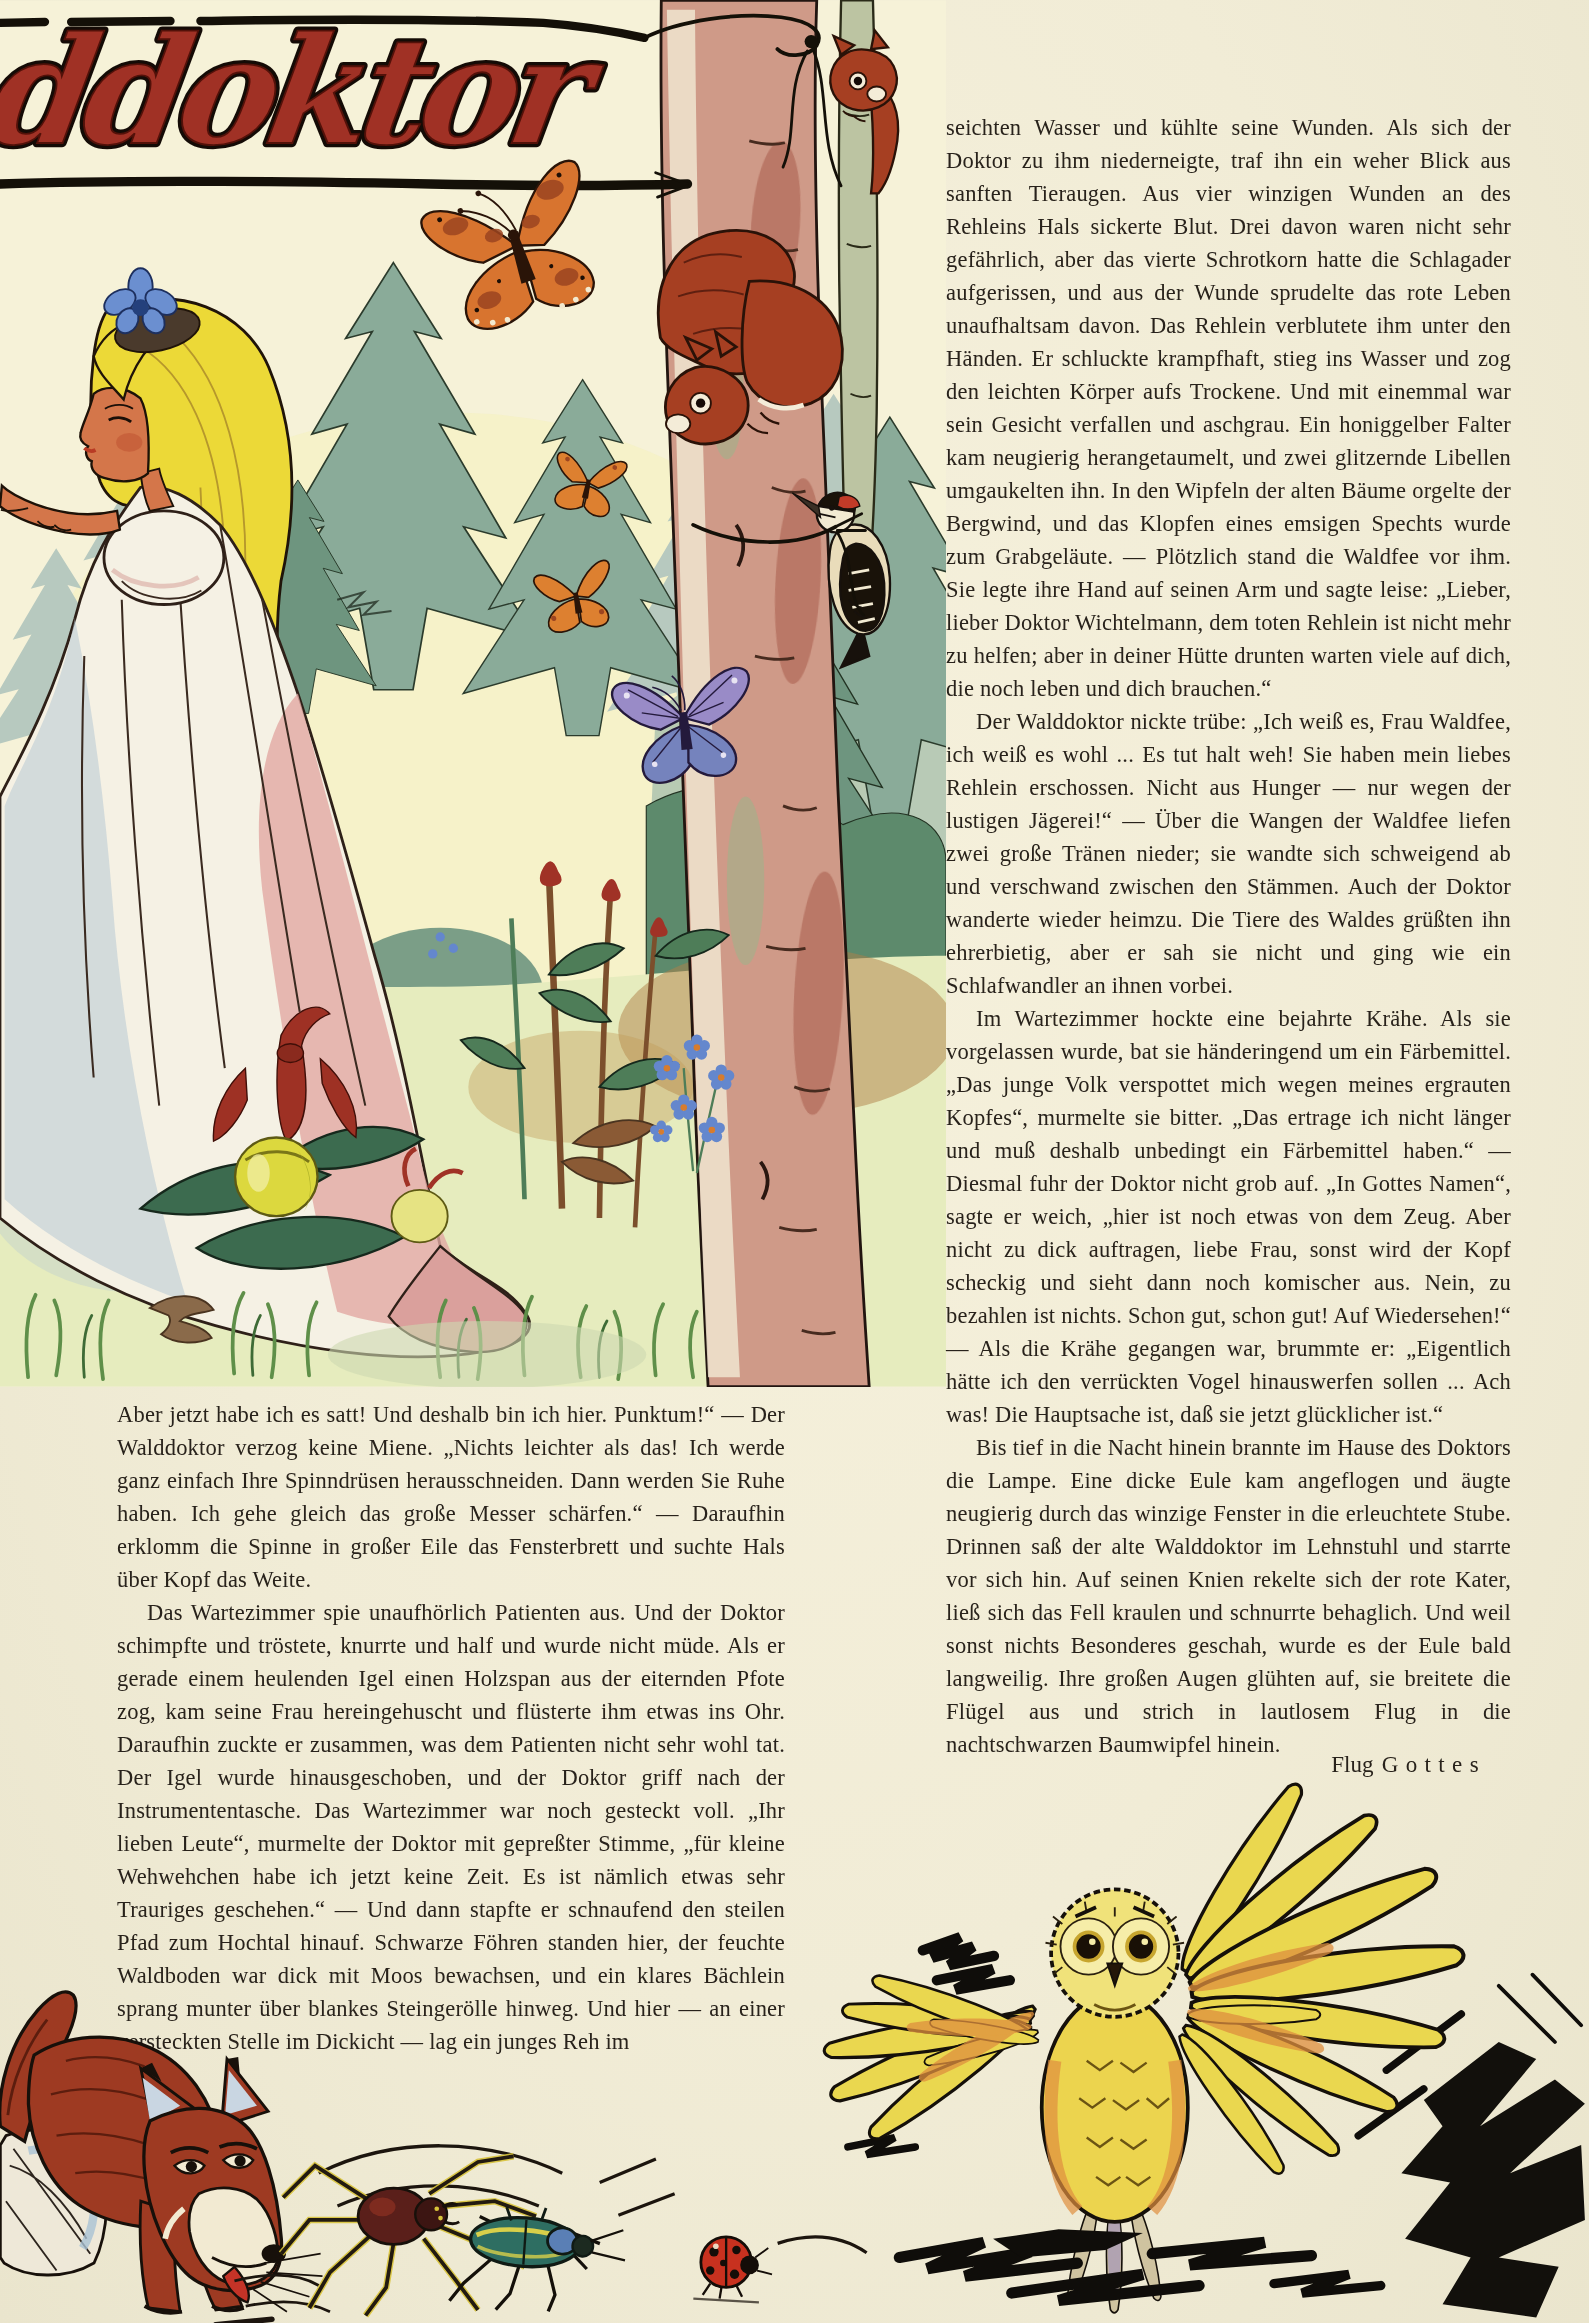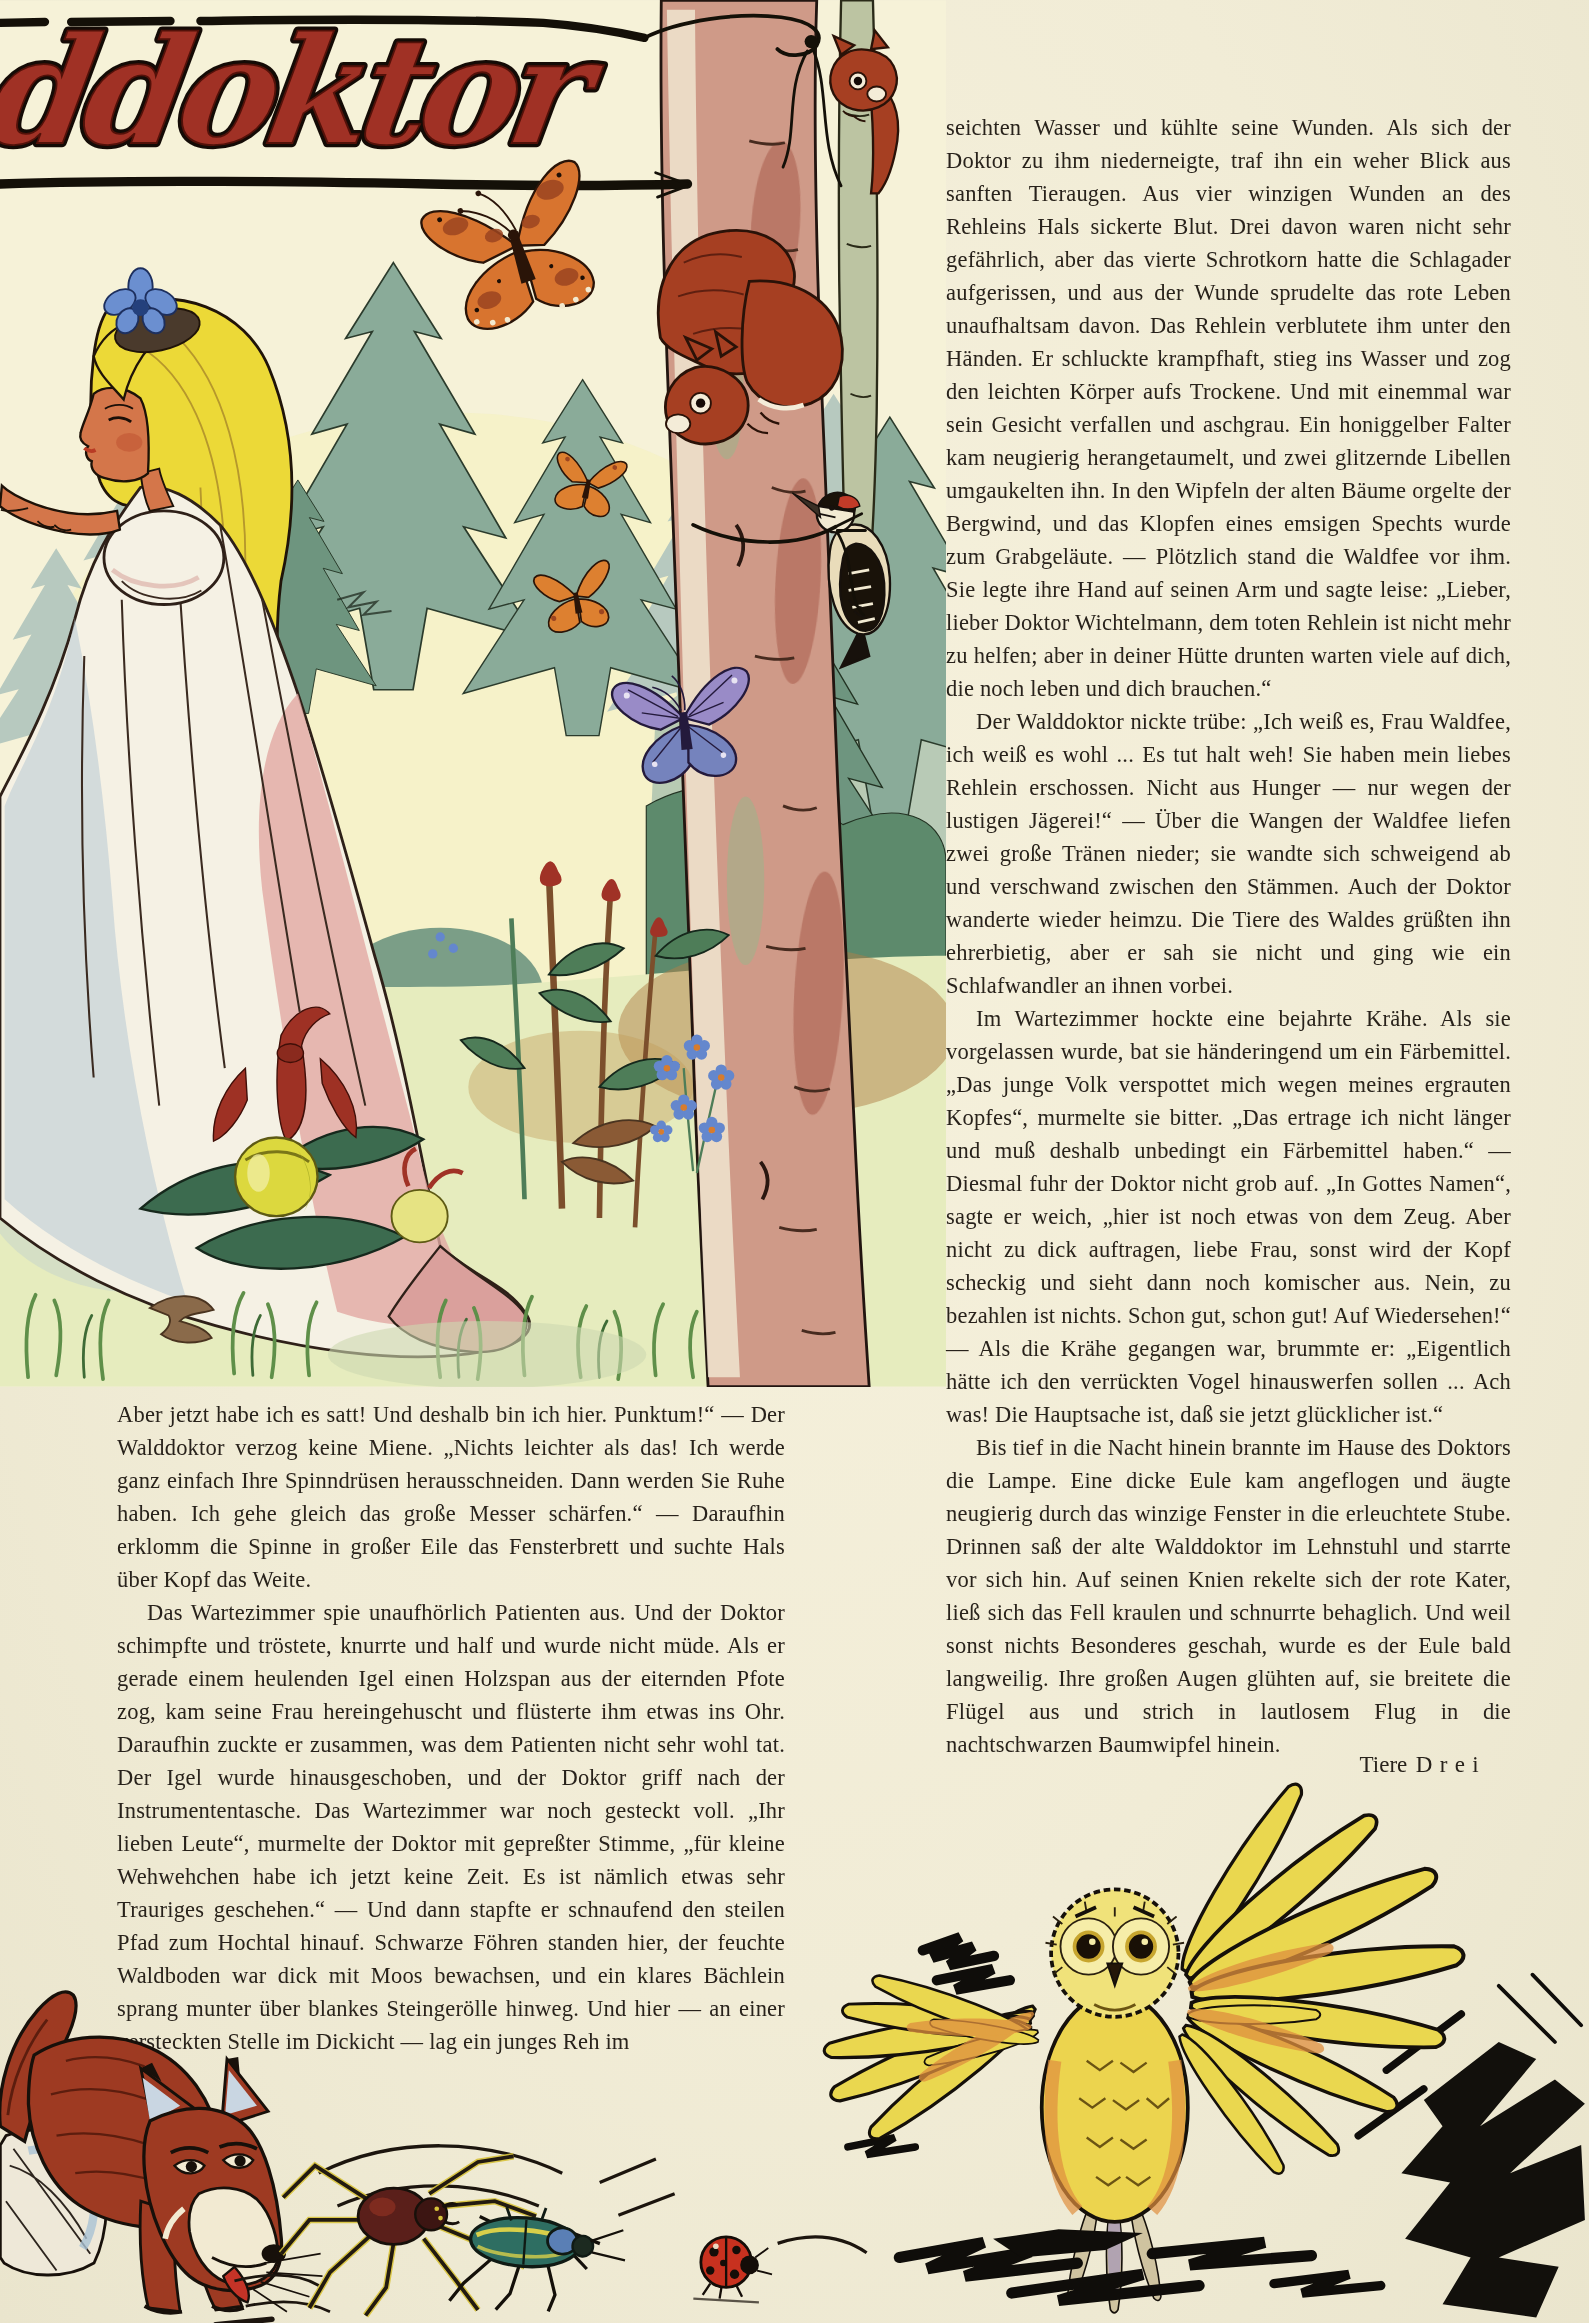--- a/index.html
+++ b/index.html
@@ -442,21 +442,21 @@
   </div>
 
   <div class="col col-right">
     <p class="para">seichten Wasser und kühlte seine Wunden. Als sich der Doktor zu ihm niederneigte, traf ihn ein weher Blick aus sanften Tieraugen. Aus vier winzigen Wunden an des Rehleins Hals sickerte Blut. Drei davon waren nicht sehr gefährlich, aber das vierte Schrotkorn hatte die Schlagader aufgerissen, und aus der Wunde sprudelte das rote Leben unaufhaltsam davon. Das Rehlein verblutete ihm unter den Händen. Er schluckte krampfhaft, stieg ins Wasser und zog den leichten Körper aufs Trockene. Und mit einemmal war sein Gesicht verfallen und aschgrau. Ein honiggelber Falter kam neugierig herangetaumelt, und zwei glitzernde Libellen umgaukelten ihn. In den Wipfeln der alten Bäume orgelte der Bergwind, und das Klopfen eines emsigen Spechts wurde zum Grabgeläute. — Plötzlich stand die Waldfee vor ihm. Sie legte ihre Hand auf seinen Arm und sagte leise: „Lieber, lieber Doktor Wichtelmann, dem toten Rehlein ist nicht mehr zu helfen; aber in deiner Hütte drunten warten viele auf dich, die noch leben und dich brauchen.“</p>
     <p class="para indent">Der Walddoktor nickte trübe: „Ich weiß es, Frau Waldfee, ich weiß es wohl ... Es tut halt weh! Sie haben mein liebes Rehlein erschossen. Nicht aus Hunger — nur wegen der lustigen Jägerei!“ — Über die Wangen der Waldfee liefen zwei große Tränen nieder; sie wandte sich schweigend ab und verschwand zwischen den Stämmen. Auch der Doktor wanderte wieder heimzu. Die Tiere des Waldes grüßten ihn ehrerbietig, aber er sah sie nicht und ging wie ein Schlafwandler an ihnen vorbei.</p>
     <p class="para indent">Im Wartezimmer hockte eine bejahrte Krähe. Als sie vorgelassen wurde, bat sie händeringend um ein Färbemittel. „Das junge Volk verspottet mich wegen meines ergrauten Kopfes“, murmelte sie bitter. „Das ertrage ich nicht länger und muß deshalb unbedingt ein Färbemittel haben.“ — Diesmal fuhr der Doktor nicht grob auf. „In Gottes Namen“, sagte er weich, „hier ist noch etwas von dem Zeug. Aber nicht zu dick auftragen, liebe Frau, sonst wird der Kopf scheckig und sieht dann noch komischer aus. Nein, zu bezahlen ist nichts. Schon gut, schon gut! Auf Wiedersehen!“ — Als die Krähe gegangen war, brummte er: „Eigentlich hätte ich den verrückten Vogel hinauswerfen sollen ... Ach was! Die Hauptsache ist, daß sie jetzt glücklicher ist.“</p>
     <p class="para indent">Bis tief in die Nacht hinein brannte im Hause des Doktors die Lampe. Eine dicke Eule kam angeflogen und äugte neugierig durch das winzige Fenster in die erleuchtete Stube. Drinnen saß der alte Walddoktor im Lehnstuhl und starrte vor sich hin. Auf seinen Knien rekelte sich der rote Kater, ließ sich das Fell kraulen und schnurrte behaglich. Und weil sonst nichts Besonderes geschah, wurde es der Eule bald langweilig. Ihre großen Augen glühten auf, sie breitete die Flügel aus und strich in lautlosem Flug in die nachtschwarzen Baumwipfel hinein.</p>
   </div>
 
   <div class="author">
-    <span>Tiere</span><span class="spaced">Drei</span>
+    <span>Flug</span><span class="spaced">Gottes</span>
   </div>
 
   <svg class="illo-bottom" viewBox="0 0 1696 630" aria-hidden="true">
     <defs>
       <path id="feather2" d="M0,0 C20,-14 120,-18 196,-6 C204,-2 204,4 196,8 C120,20 20,16 0,4 Z"></path>
     </defs>
 
     <g stroke="#0f0d0a" fill="none" stroke-linecap="round">
       <g stroke-width="11">
         <path d="M985,232 l40,-14 l-30,22 l44,-12 l-26,20 l48,-10"></path>

